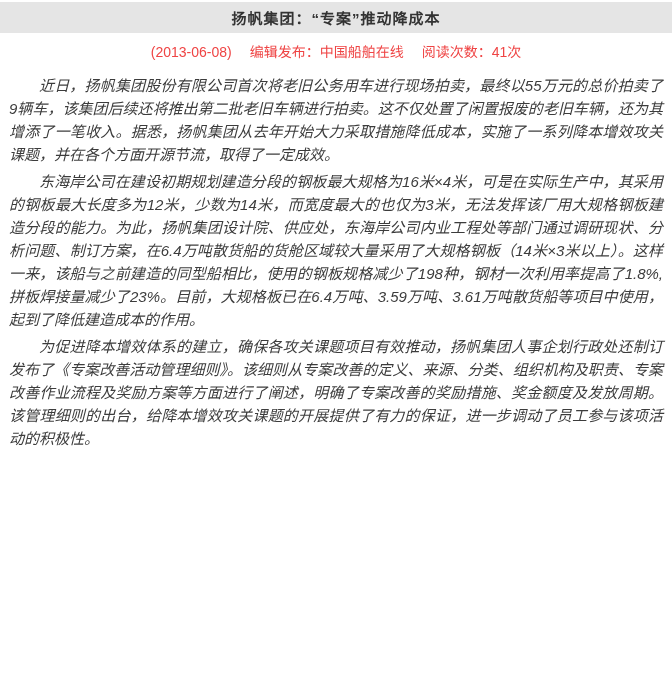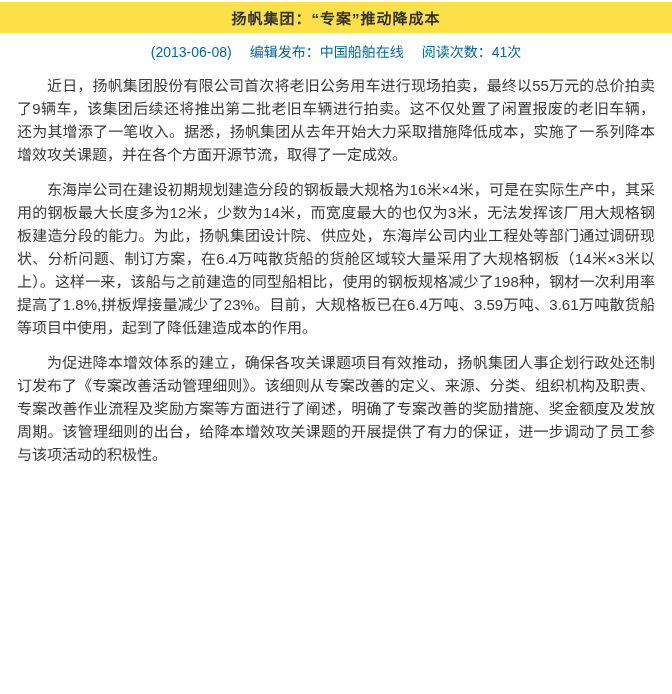--- a/index.html
+++ b/index.html
@@ -10,53 +10,54 @@
   body {
     width: 672px;
     height: 694px;
     overflow: hidden;
     font-family: "Liberation Sans", "DejaVu Sans", sans-serif;
     color: #3c3c3c;
   }
   .title-bar {
     margin-top: 2px;
     height: 31px;
-    background: #fde047;
+    background: #e5e5e5;
     display: flex;
     align-items: center;
     justify-content: center;
   }
   .title-bar .page-title {
     font-size: 15px;
     font-weight: bold;
     color: #333333;
     letter-spacing: 1px;
   }
   .meta-line {
     margin-top: 8px;
     text-align: center;
     font-size: 14px;
-    color: #0369a1;
+    color: #ef4444;
     white-space: nowrap;
   }
   .meta-line span {
     display: inline-block;
   }
   .meta-gap {
     width: 18px;
   }
   .article {
     padding: 0 5px;
     font-size: 15px;
     line-height: 23px;
     text-align: justify;
   }
   .article p {
-    margin: 12px;
+    margin: 4px;
     text-indent: 2em;
+    font-style: italic;
   }
   .article p.first-para {
     margin-top: 13px;
   }
   .article p.section-heading {
     margin-top: 13px;
   }
 </style>
 </head>
 <body>

